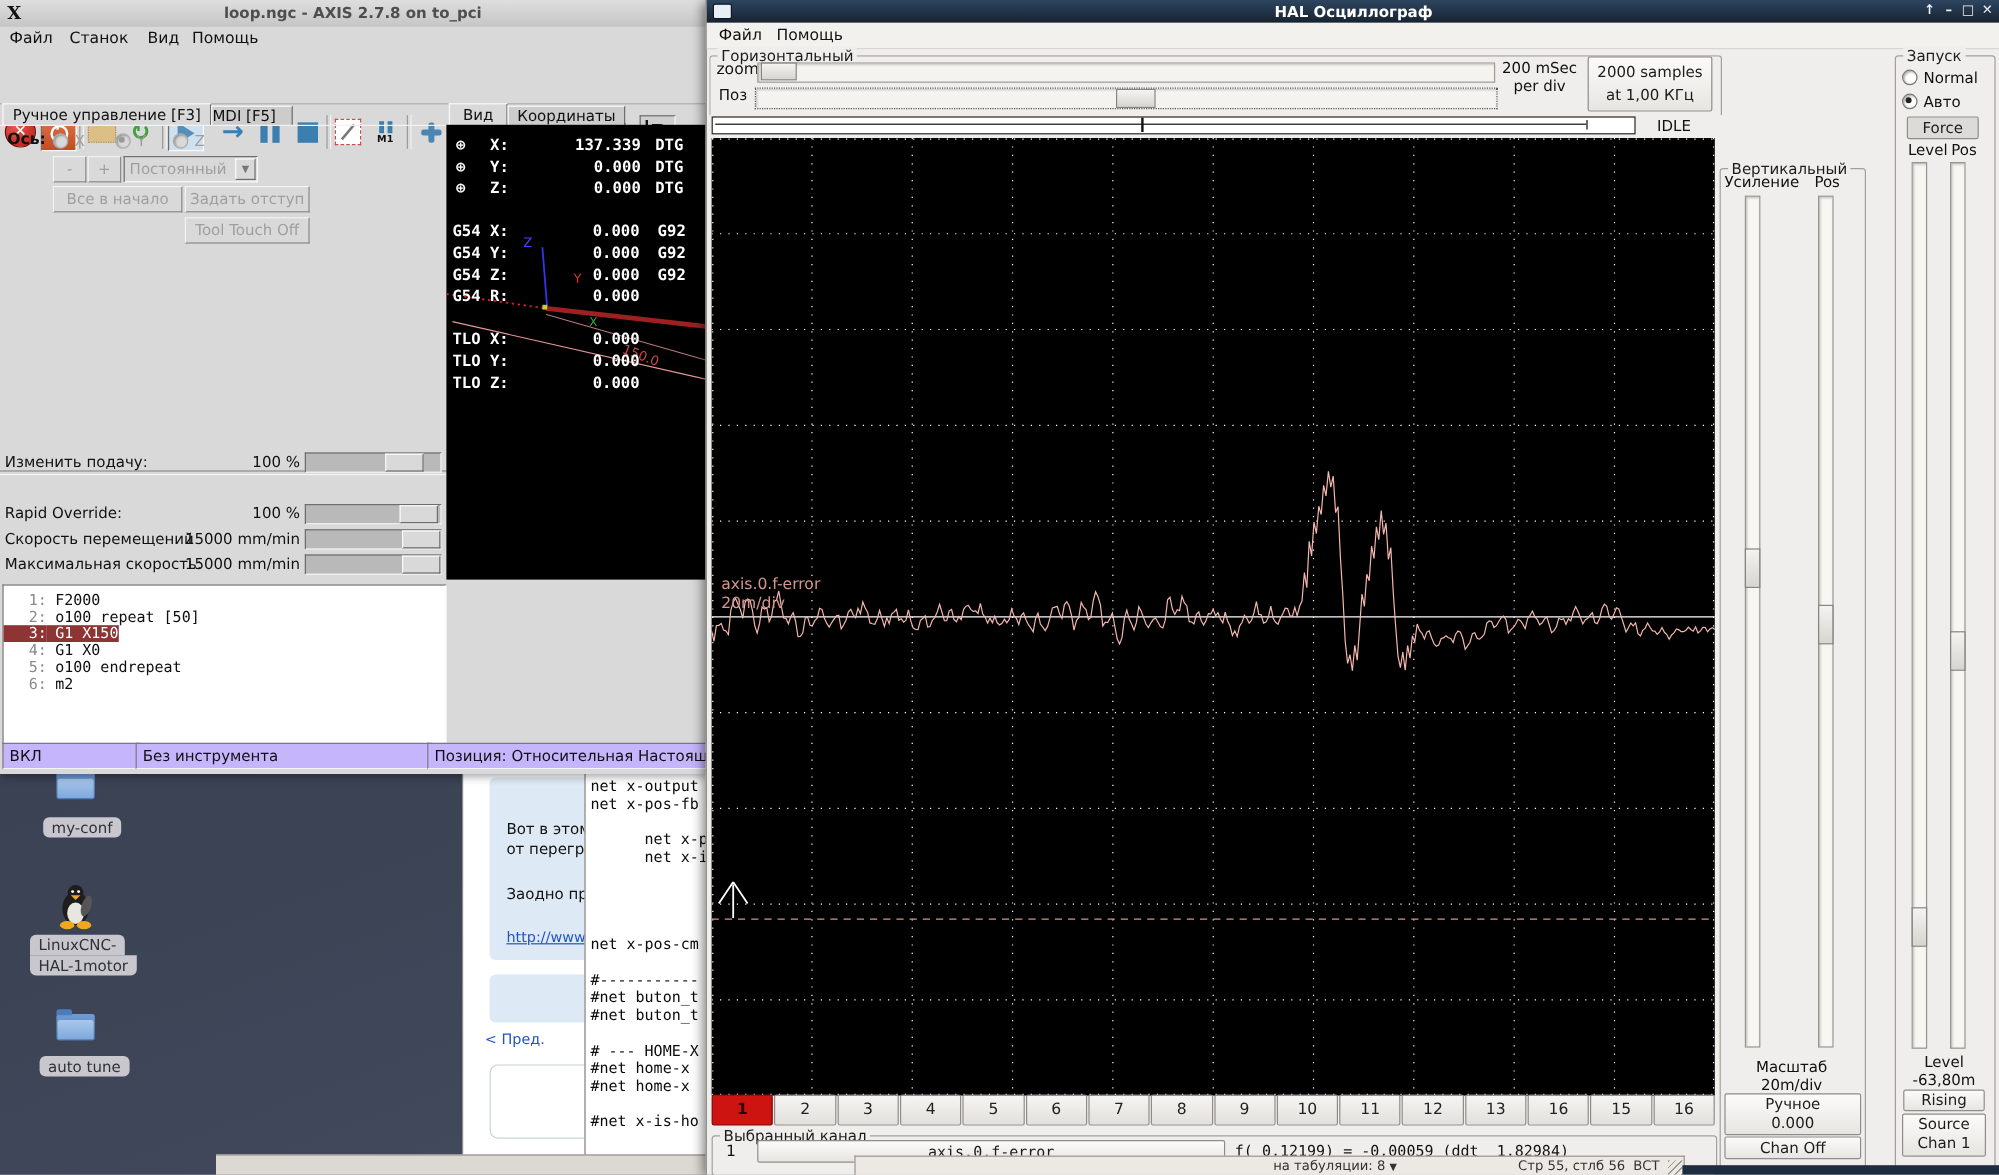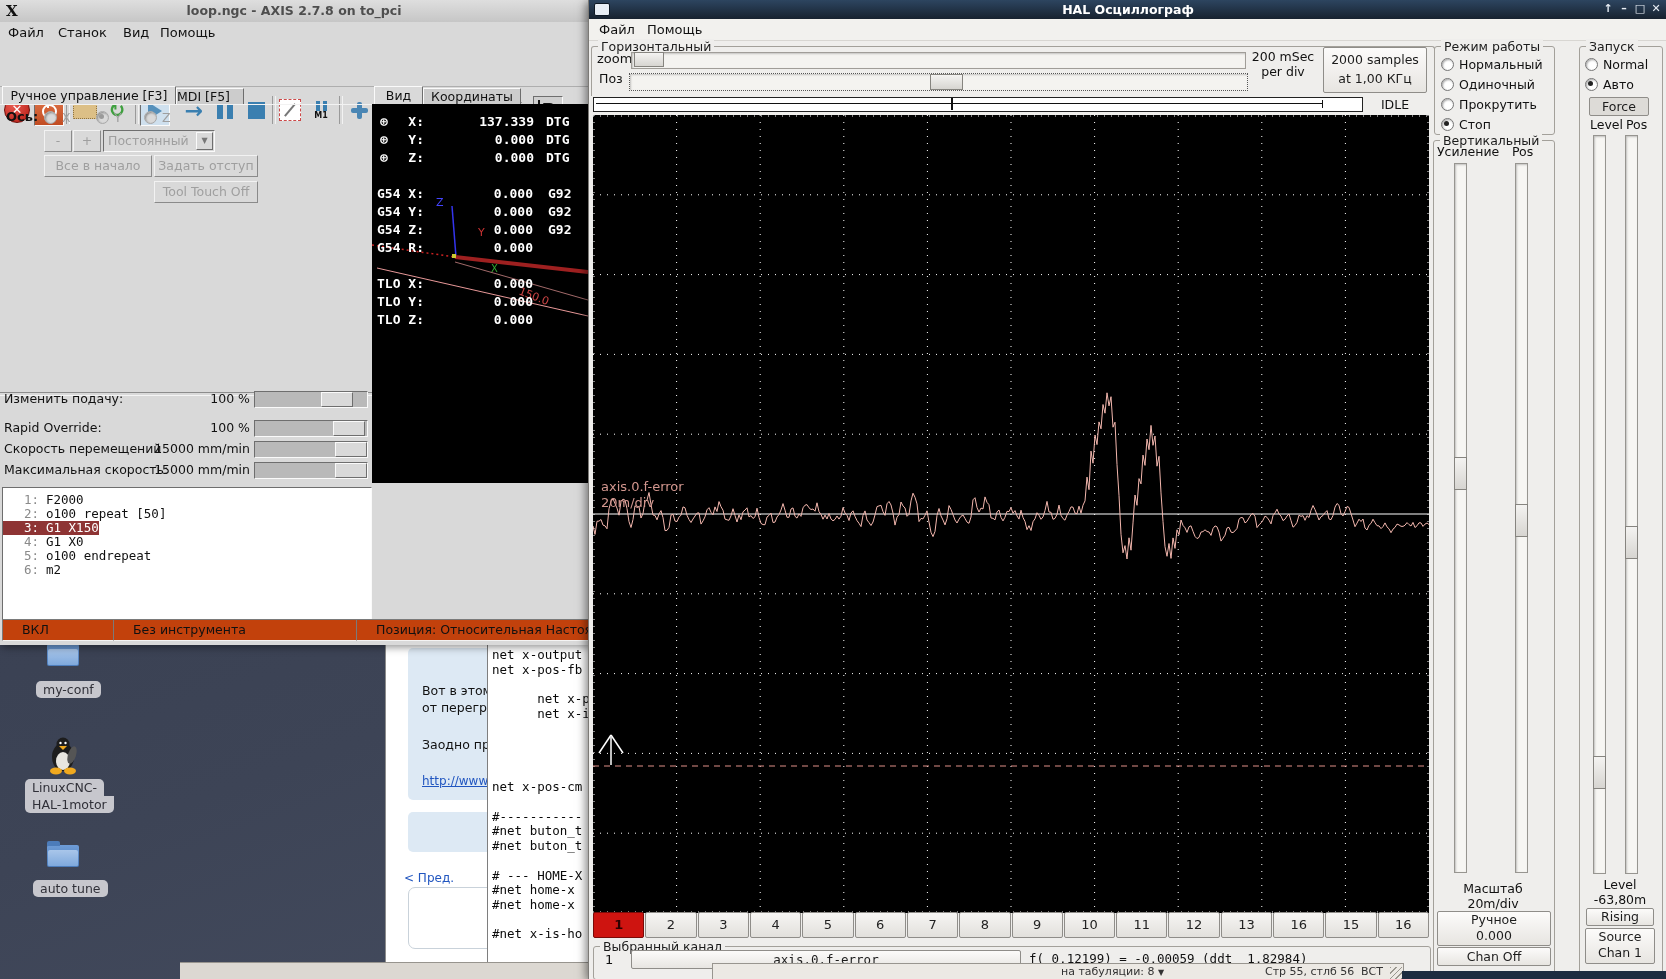--- a/index.html
+++ b/index.html
@@ -29,22 +29,22 @@
   #axis-win{left:0;top:0;width:588px;height:645px;background:#d9d9d9;border-right:1px solid #555;
             box-shadow:2px 2px 8px rgba(0,0,0,.45)}
   .ticon{position:absolute;top:52px;width:28px;height:28px;display:flex;align-items:center;justify-content:center}
   .tsep{position:absolute;top:52px;width:2px;height:28px;border-left:1px solid #9a9a9a;border-right:1px solid #f2f2f2}
   .dro-row{position:absolute;display:flex;font-family:"DejaVu Sans Mono",monospace;font-weight:bold;
            font-size:13px;color:#fff;white-space:pre}
   .gline{display:flex;height:14px;line-height:14px;font-size:12.5px}
   .gnum{width:36px;text-align:right;color:#8a8a8a;flex:none}
   .gtxt{padding-left:7px;color:#101010}
   .gline.hl .gnum,.gline.hl .gtxt{background:#8e3434;color:#fff}
-  .statcell{position:absolute;top:619px;height:20px;line-height:20px;padding-left:19px;font-size:12.5px;
-            background:#c2410c;border:1px solid;border-color:#7a7a7a #f4f4f4 #f4f4f4 #7a7a7a;white-space:nowrap;overflow:hidden}
+  .statcell{position:absolute;top:619px;height:20px;line-height:20px;padding-left:5px;font-size:12.5px;
+            background:#c4b5fd;border:1px solid;border-color:#7a7a7a #f4f4f4 #f4f4f4 #7a7a7a;white-space:nowrap;overflow:hidden}
   
   #scope-win{left:588px;top:0;width:1078px;height:979px;background:#efeeec;border-left:1px solid #7c7a76;
              box-shadow:-2px 2px 9px rgba(0,0,0,.5)}
   #scope-title{left:0;top:0;width:100%;height:19px;background:linear-gradient(#2d4560,#17222f);
                color:#fff;font-weight:bold;font-size:12.5px;text-align:center;line-height:19px}
   .wbtn{position:absolute;top:2px;width:14px;height:14px;color:#e8eef5;font-size:11px;line-height:14px;text-align:center}
   .chanbtn{flex:1;margin-right:1px;font-size:13px;text-align:center;line-height:24px;
            background:linear-gradient(#f6f5f3,#e2e0dc);border:1px solid #8f8d89;border-radius:2px;color:#222}
   .chanbtn.sel{background:#ce1410;color:#2c0000;font-weight:bold;border-color:#7a0a08}
   
@@ -82,21 +82,21 @@
 </div>
 
 <div class="abs" style="left:385px;top:645px;width:203px;height:318px;background:#fff;border-left:1px solid #8c8c8c;z-index:2;overflow:hidden">
   <div class="abs" style="left:22px;top:3px;width:190px;height:152px;background:#dde9f4;border-radius:5px">
     <div class="abs" style="left:14px;top:35px;font-size:12.5px;white-space:nowrap">Вот в этом и</div>
     <div class="abs" style="left:14px;top:52px;font-size:12.5px;white-space:nowrap">от перегруза</div>
     <div class="abs" style="left:14px;top:89px;font-size:12.5px;white-space:nowrap">Заодно пров</div>
     <div class="abs link" style="left:14px;top:126px;white-space:nowrap">http://www.cnc-</div>
   </div>
   <div class="abs" style="left:22px;top:167px;width:190px;height:40px;background:#dde9f4;border-radius:5px"></div>
-  <div class="abs link" style="left:18px;top:226px;text-decoration:none">&lt; Пред.</div>
+  <div class="abs link" style="left:18px;top:214px;text-decoration:none">&lt; Пред.</div>
   <div class="abs" style="left:22px;top:242px;width:190px;height:60px;background:#fff;border:1px solid #c9d2da;border-radius:7px"></div>
 </div>
 
 <div class="abs" style="left:487px;top:645px;width:101px;height:318px;background:#fff;border-left:1px solid #7e7e7e;z-index:3;overflow:hidden">
   <pre class="mono" style="position:absolute;left:4px;top:3px;font-size:12.5px;line-height:14.7px;color:#0a0a0a;white-space:pre">net x-output
 net x-pos-fb
 
       net x-po
       net x-in
 
@@ -221,21 +221,21 @@
     <div class="abs bin" style="left:103px;top:25px;width:110px;height:20px;background:#d9d9d9">
       <span style="position:absolute;left:4px;top:2px;font-size:12.5px;color:#9f9f9f">Постоянный</span>
       <span class="bout" style="position:absolute;right:1px;top:1px;width:15px;height:16px;font-size:8px;text-align:center;line-height:16px;color:#777">▼</span>
     </div>
     <div class="ab tbtn abs" style="left:44px;top:50px;width:106px;height:20px;line-height:20px">Все в начало</div>
     <div class="abs tbtn" style="left:154px;top:50px;width:102px;height:20px;line-height:20px">Задать отступ</div>
     <div class="abs tbtn" style="left:154px;top:76px;width:102px;height:20px;line-height:20px">Tool Touch Off</div>
   </div>
 
   <div class="abs" style="left:0;top:392px;width:372px;height:2px;border-top:1px solid #8c8c8c;border-bottom:1px solid #f4f4f4"></div>
-  <div class="abs" style="left:0;top:390px;width:372px;height:19px">
+  <div class="abs" style="left:0;top:376px;width:372px;height:19px">
     <span style="position:absolute;left:4px;top:1px;font-size:12.5px">Изменить подачу:</span>
     <span style="position:absolute;right:122px;top:1px;font-size:12.5px">100 %</span>
     <div class="bin" style="position:absolute;left:254px;top:1px;width:112px;height:15px;background:#b9b9b9">
       <div class="bout" style="position:absolute;left:66px;top:0;width:30px;height:13px"></div>
     </div>
   </div>
   <div class="abs" style="left:0;top:419px;width:372px;height:19px">
     <span style="position:absolute;left:4px;top:1px;font-size:12.5px">Rapid Override:</span>
     <span style="position:absolute;right:122px;top:1px;font-size:12.5px">100 %</span>
     <div class="bin" style="position:absolute;left:254px;top:1px;width:112px;height:15px;background:#b9b9b9">
@@ -416,39 +416,20 @@
     <div class="chanbtn">16</div>
   </div>
 
   <div class="abs grp" style="left:4px;top:946px;width:836px;height:32px;background:#efeeec">
     <span class="grplab">Выбранный канал</span>
   </div>
   <span class="abs" style="left:16px;top:952px;font-size:13px">1</span>
   <div class="abs gbtn mono" style="left:42px;top:950px;width:388px;height:17px;line-height:17px;font-size:12.5px">axis.0.f-error</div>
   <span class="abs mono" style="left:440px;top:951px;font-size:12.5px;white-space:pre">f( 0,12199) = -0,00059 (ddt  1,82984)</span>
 
-  <div class="abs grp" style="left:845px;top:46px;width:119px;height:87px">
-    <span class="grplab">Режим работы</span>
-    <div class="radrow" style="left:6px;top:10px">
-        <span class="rad"></span>
-        <span>Нормальный</span>
-      </div>
-    <div class="radrow" style="left:6px;top:30px">
-        <span class="rad"></span>
-        <span>Одиночный</span>
-      </div>
-    <div class="radrow" style="left:6px;top:50px">
-        <span class="rad"></span>
-        <span>Прокрутить</span>
-      </div>
-    <div class="radrow" style="left:6px;top:70px">
-        <span class="rad on"></span>
-        <span>Стоп</span>
-      </div>
-  </div>
 
   <div class="abs grp" style="left:844px;top:140px;width:120px;height:832px">
     <span class="grplab">Вертикальный</span>
     <span class="abs" style="left:3px;top:3px;font-size:12.5px">Усиление</span>
     <span class="abs" style="left:78px;top:3px;font-size:12.5px">Pos</span>
     <div class="vtr" style="left:20px;top:22px;height:708px">
       <div class="vh" style="top:293px"></div>
     </div>
     <div class="vtr" style="left:81px;top:22px;height:708px">
       <div class="vh" style="top:340px"></div>

